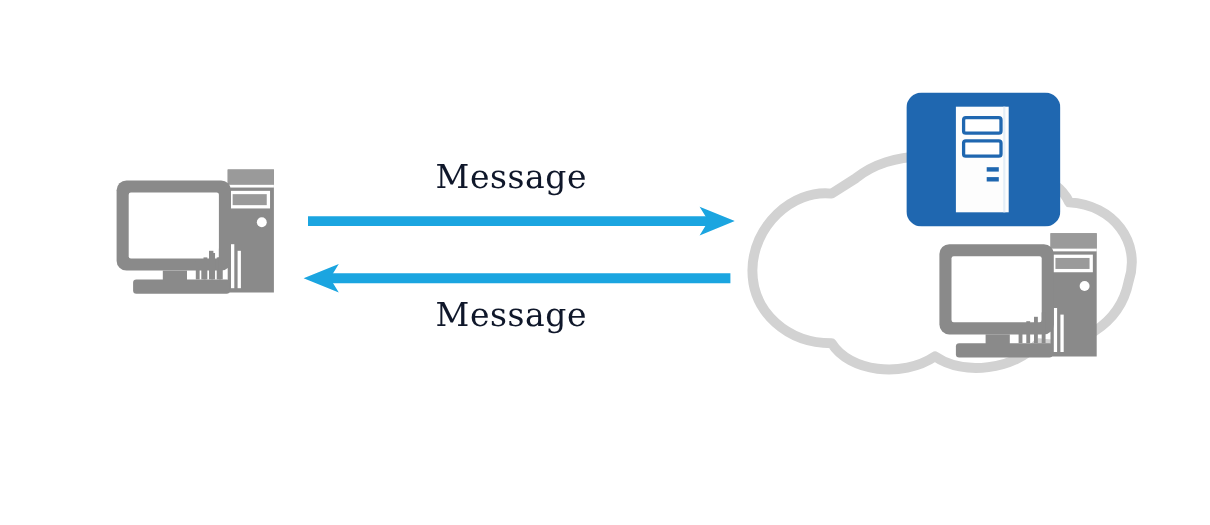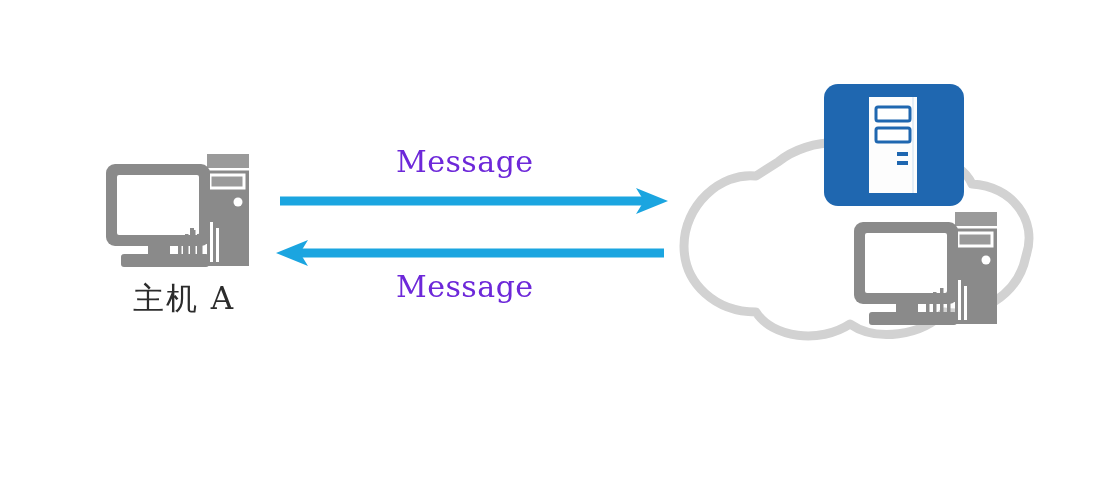--- a/index.html
+++ b/index.html
@@ -61,21 +61,21 @@
     top: 238px;
     width: 398px;
     height: 30px;
   }
 
   
   .msg-label {
     position: absolute;
     font-family: "DejaVu Serif", serif;
     font-size: 30px;
-    color: #6d28d9;
+    color: #0f172a;
     white-space: nowrap;
     letter-spacing: 0.5px;
   }
   .msg-top {
     left: 396px;
     top: 144px;
   }
   .msg-bottom {
     left: 396px;
     top: 269px;
@@ -140,21 +140,20 @@
       <rect x="93" y="84" width="4" height="20" fill="#8a8a8a"></rect>
       <rect x="79" y="86" width="4" height="18" fill="#8a8a8a"></rect>
 
       <g fill="#8a8a8a">
         <rect x="74" y="88" width="3.5" height="16"></rect>
         <rect x="81" y="84" width="3.5" height="20"></rect>
         <rect x="88" y="80" width="3.5" height="24"></rect>
         <rect x="95" y="76" width="3.5" height="28"></rect>
       </g>
     </svg>
-    <div class="host-a-label">主机 A</div>
   </div>
 
   <div class="arrow-wrap arrow-top">
     <svg width="390" height="30" viewBox="0 0 390 30">
       <line x1="2" y1="15" x2="368" y2="15" stroke="#1ba5e0" stroke-width="9" stroke-linecap="butt"></line>
       <path d="M358 2 L390 15 L358 28 L366 15 Z" fill="#1ba5e0"></path>
     </svg>
   </div>
   <div class="msg-label msg-top">Message</div>
 

